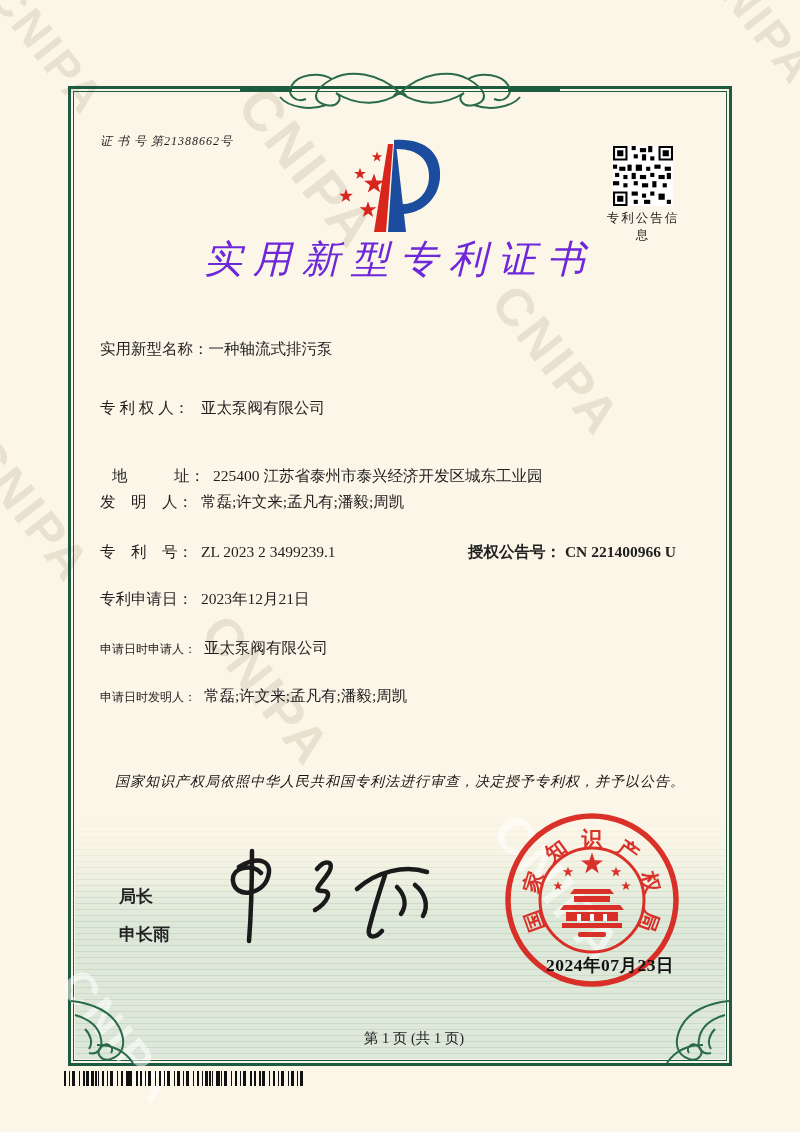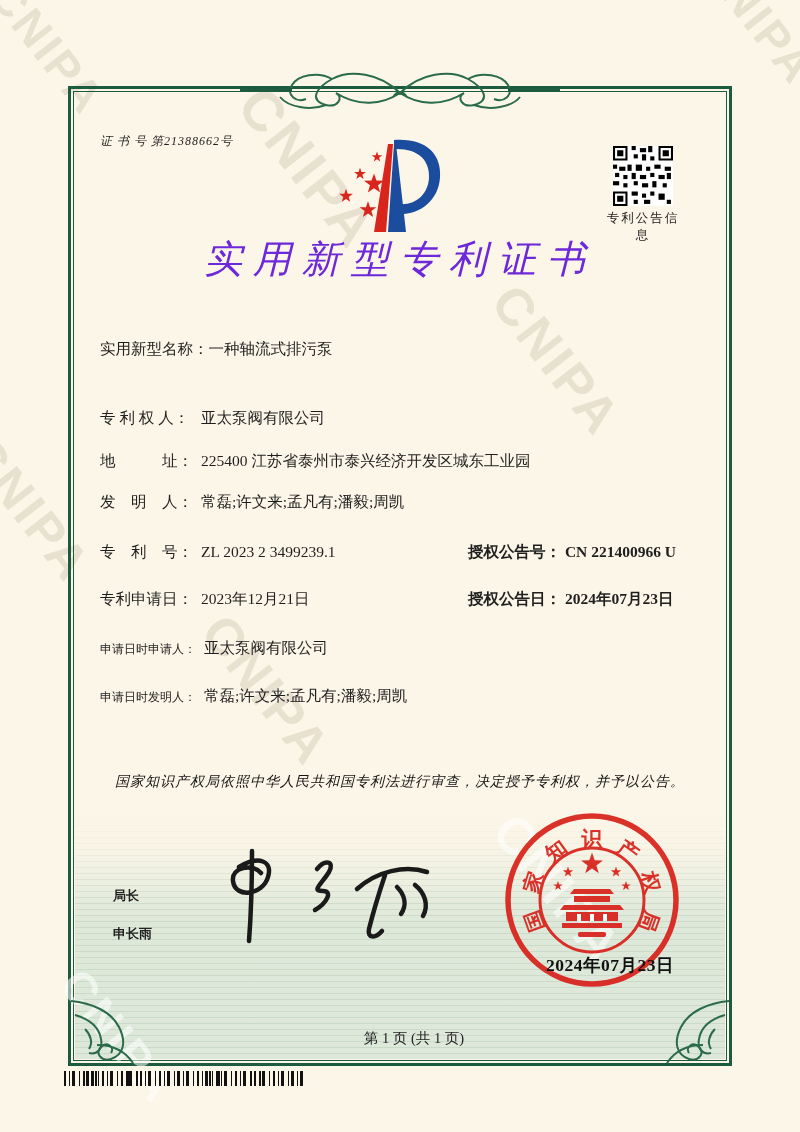--- a/index.html
+++ b/index.html
@@ -28,29 +28,29 @@
   .qr-block{position:absolute;left:601px;top:146px;width:84px;text-align:center;}
   .qr{display:inline-block;}
   .qr-label{font-size:12.5px;letter-spacing:2px;}
   .title{position:absolute;left:0;right:0;top:234px;text-align:center;
          font-size:38px;letter-spacing:11px;color:#6d28d9;font-style:italic;}
   
   .row{position:absolute;left:100px;right:36px;font-size:15.5px;white-space:nowrap;}
   .row .lab{display:inline-block;min-width:101px;white-space:pre;}
   .row.small .lab{font-size:12px;min-width:104px;}
   .row .col2{position:absolute;left:368px;top:0;font-weight:bold;}
-  .r1{top:331px;margin-top:8px;} .r2{top:408px;} .r3{top:451px;} .r4{top:492px;}
+  .r1{top:331px;margin-top:8px;} .r2{top:398px;} .r3{top:466px;margin-left:12px;} .r4{top:492px;}
   .r5{top:542px;} .r6{top:589px;} .r7{top:638px;} .r8{top:686px;}
   
   .statement{position:absolute;left:78px;right:78px;top:766px;text-align:center;
              font-style:italic;font-size:14px;line-height:31px;letter-spacing:1px;color:#141414;}
   
-  .signer{position:absolute;left:113px;top:878px;
-          font-family:Liberation Mono, monospace;
-          font-size:13px;font-weight:600;line-height:38px;color:#222;}
+  .signer{position:absolute;left:119px;top:878px;
+          font-family:Liberation Sans, sans-serif;
+          font-size:17px;font-weight:600;line-height:38px;color:#222;}
   .signature{position:absolute;left:205px;top:845px;}
   
   .seal{position:absolute;left:502px;top:810px;width:180px;height:180px;opacity:.93;}
   .seal svg{position:absolute;left:0;top:0;}
   .seal-char{position:absolute;left:50%;top:50%;width:24px;height:24px;margin:-12px 0 0 -12px;
              text-align:center;font-size:21px;font-weight:bold;color:#d8231b;}
   .sc0{transform:rotate(-110deg) translateY(-63px);}
   .sc1{transform:rotate(-73deg)  translateY(-63px);}
   .sc2{transform:rotate(-36deg)  translateY(-63px);}
   .sc3{transform:rotate(0deg)    translateY(-63px);}
@@ -191,21 +191,20 @@
 </div>
 <div class="row r4">
   <span class="lab">发　明　人：</span><span class="val">常磊;许文来;孟凡有;潘毅;周凯</span>
 </div>
 <div class="row r5">
   <span class="lab">专　利　号：</span><span class="val">ZL 2023 2 3499239.1</span>
   <span class="col2"><span class="lab" style="min-width:0">授权公告号：</span> <span>CN 221400966 U</span></span>
 </div>
 <div class="row r6">
   <span class="lab">专利申请日：</span><span class="val">2023年12月21日</span>
-  <span class="col2"><span class="lab" style="min-width:0">授权公告日：</span> <span>2024年07月23日</span></span>
 </div>
 <div class="row r7 small">
   <span class="lab">申请日时申请人：</span><span class="val">亚太泵阀有限公司</span>
 </div>
 <div class="row r8 small">
   <span class="lab">申请日时发明人：</span><span class="val">常磊;许文来;孟凡有;潘毅;周凯</span>
 </div>
 
 <div class="statement">
   <div>国家知识产权局依照中华人民共和国专利法进行审查，决定授予专利权，并予以公告。</div>

